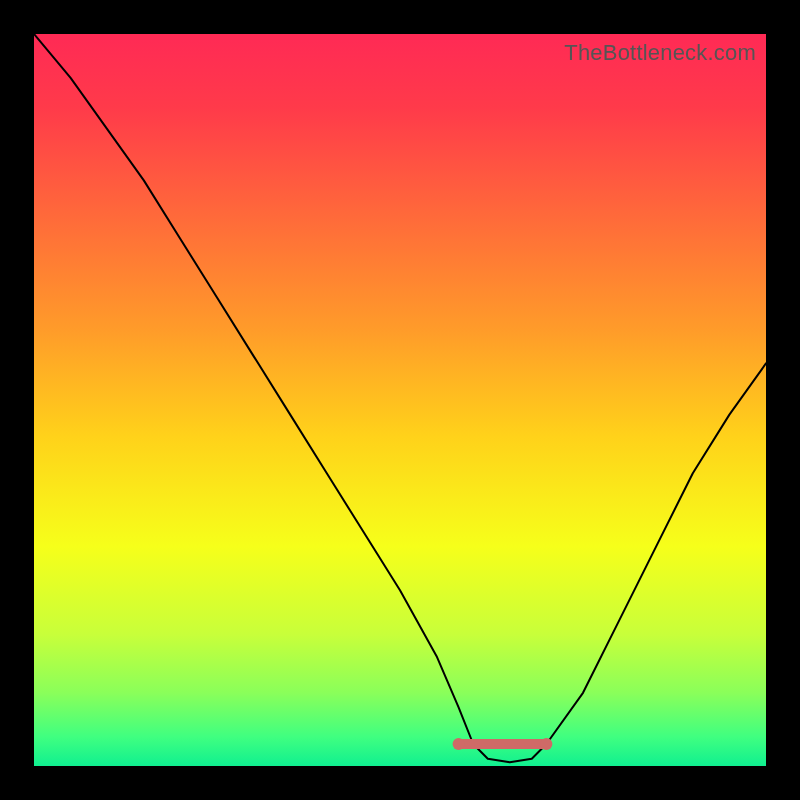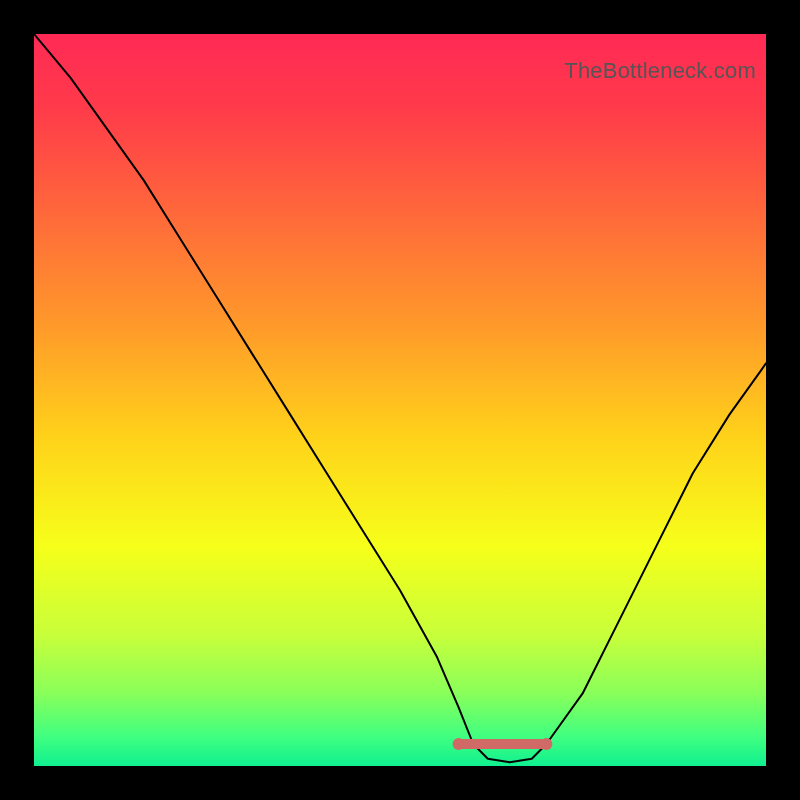--- a/index.html
+++ b/index.html
@@ -33,21 +33,20 @@
   }
   .watermark {
     position: absolute;
     top: 6px;
     right: 10px;
     color: #555;
     font-size: 22px;
     font-weight: 500;
     letter-spacing: 0.2px;
     user-select: none;
-    margin-top: 18px;
   }
   svg {
     position: absolute;
     inset: 0;
   }
   .curve {
     fill: none;
     stroke: #000;
     stroke-width: 2;
     stroke-linejoin: round;

